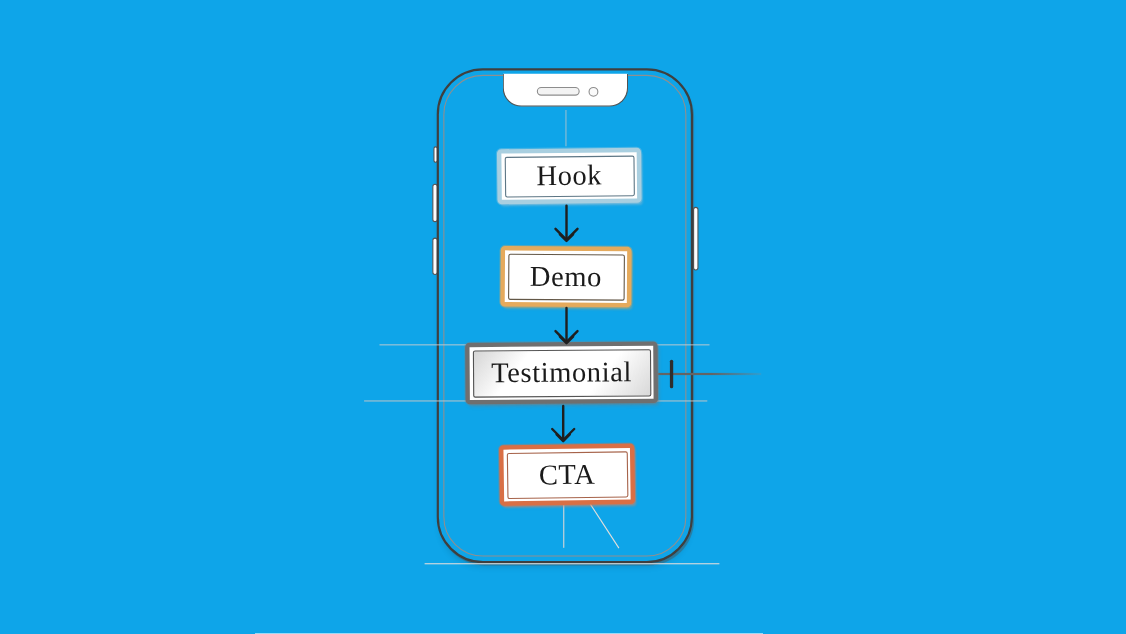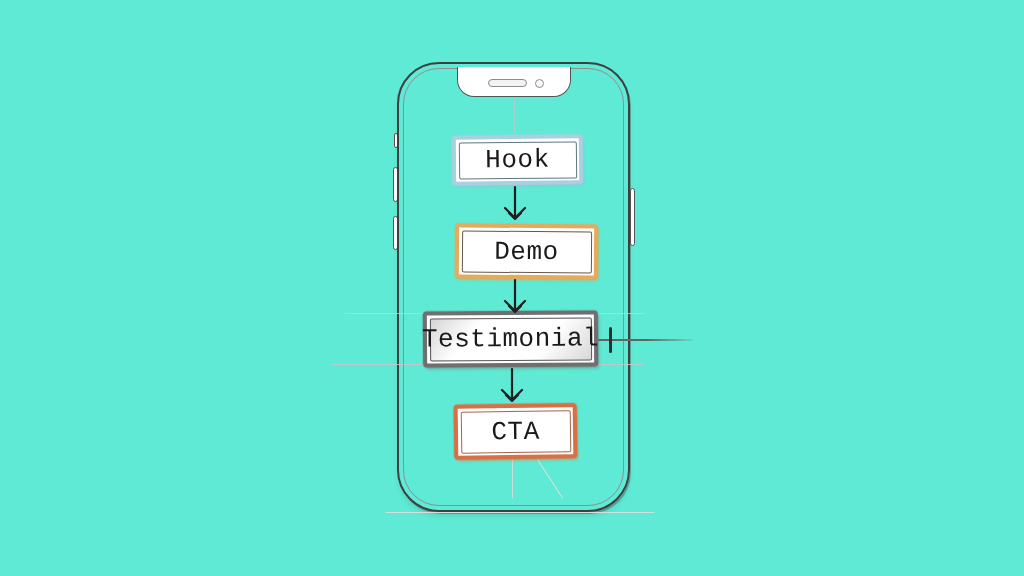--- a/index.html
+++ b/index.html
@@ -1,21 +1,21 @@
 <!DOCTYPE html>
 <html><head>
 <meta charset="utf-8">
 <style>
   html, body { margin: 0; padding: 0; background: #ffffff; }
   #stage {
     position: relative;
     width: 1024px; height: 576px;
-    background: #5eead4;
+    background: #0ea5e9;
     overflow: hidden;
-    font-family: Liberation Mono, monospace;
+    font-family: Liberation Serif, serif;
   }
   #stage * { position: absolute; box-sizing: border-box; }
 
   
   .phone-outer {
     left: 397px; top: 62px; width: 233px; height: 450px;
     border: 2.6px solid #3f3f3f;
     border-radius: 42px;
     box-shadow: 1.5px 2.5px 0 -0.5px rgba(80,80,80,.42),
                 0 5px 7px -3px rgba(0,0,0,.16);
@@ -72,21 +72,21 @@
   }
   .node-label {
     position: static;
     font-size: 26px; color: #1a1a1a; letter-spacing: .5px;
     white-space: nowrap;
   }
   .node-hook { left: 452px; top: 135px; width: 131px; height: 50px;
                transform: rotate(-0.6deg);
                box-shadow: 2px 3px 2px -1px rgba(150,190,210,.45), 0 0 0 1px rgba(169,207,224,.35); }
   .node-hook .node-inner { border-color: rgba(52,84,102,.8); }
-  .node-demo { left: 455px; top: 224px; width: 143px; height: 55px;
+  .node-demo { left: 455px; top: 224px; width: 119px; height: 55px;
                transform: rotate(0.4deg);
                box-shadow: 2px 3px 2px -1px rgba(220,165,85,.4), 0 0 0 1px rgba(229,170,92,.35); }
   .node-demo .node-inner { border-color: rgba(60,45,25,.8); }
   .node-testimonial { left: 423px; top: 311px; width: 175px; height: 56px;
                transform: rotate(-0.4deg); border-width: 4px;
                box-shadow: 2px 3px 3px -1px rgba(120,120,120,.45), 0 0 0 1px rgba(130,130,130,.3); }
   .node-testimonial .node-inner {
                border-color: rgba(55,55,55,.85);
                background: linear-gradient(128deg, rgba(145,145,145,.38) 0%, rgba(255,255,255,0) 27%,
                                            rgba(255,255,255,0) 70%, rgba(140,140,140,.34) 100%); }

